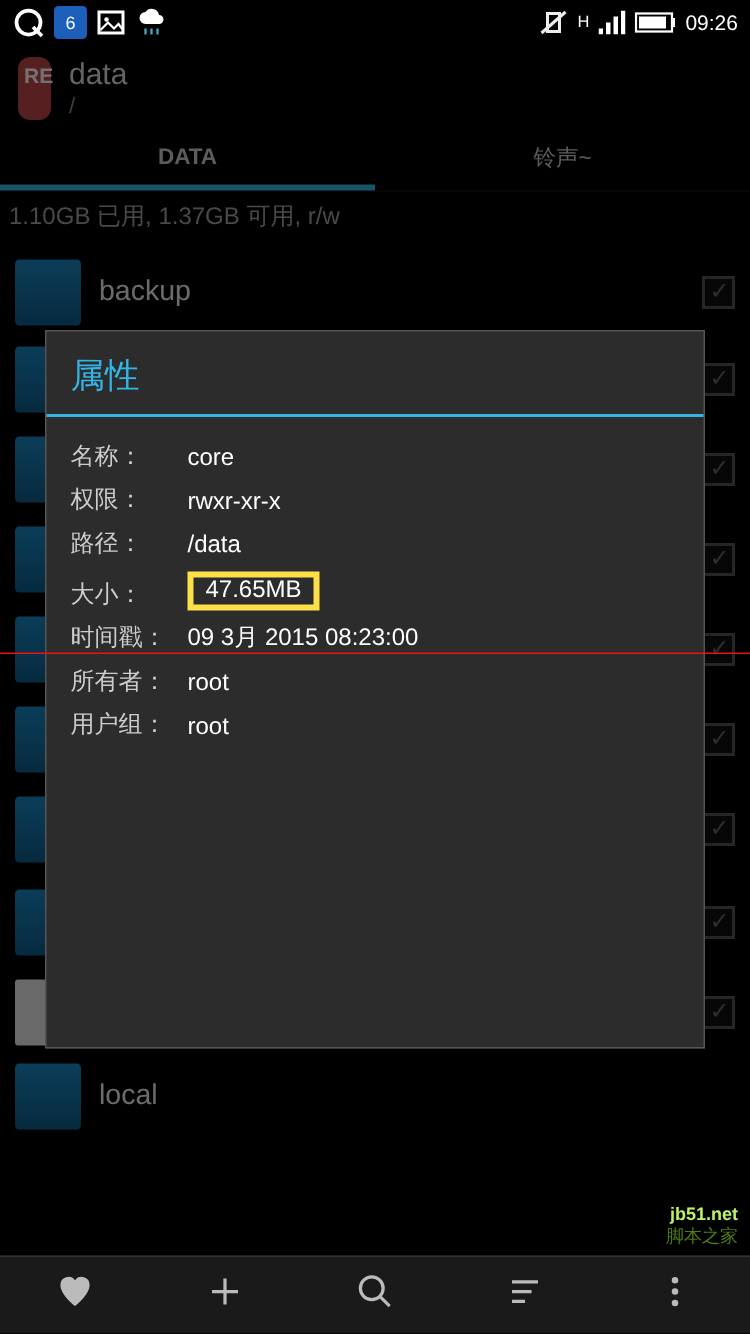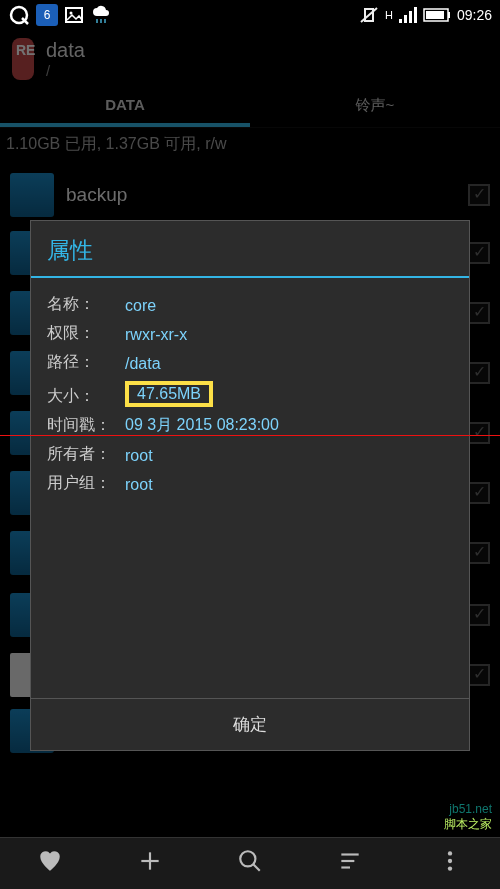--- a/index.html
+++ b/index.html
@@ -72,43 +72,43 @@
     position: absolute; bottom: 0; left: 0; right: 0;
     height: 52px; background: #1a1a1a;
     display: flex; align-items: center; justify-content: space-around;
     border-top: 1px solid #333;
   }
   .bottom-btn { color: #bbb; font-size: 22px; }
   .watermark {
     position: absolute; bottom: 56px; right: 8px;
     font-size: 12px; text-align: right;
   }
-  .watermark .url { color: #0f766e; }
-  .watermark .txt { color: #bef264; margin-left: 44px; }
+  .watermark .url { color: #bef264; font-weight: bold; }
+  .watermark .txt { color: #4d7c0f; margin-left: 44px; }
   
   .dialog-scrim {
     position: absolute; inset: 0; top: 30px; bottom: 52px;
     background: rgba(0,0,0,0.55);
   }
   .dialog {
     position: absolute; left: 30px; right: 30px;
     top: 220px; background: #2c2c2c;
     border: 1px solid #555; color: #ddd;
     display: flex; flex-direction: column;
   }
   .dialog-title {
     color: #33b5e5; font-size: 23px; padding: 14px 16px 10px;
   }
   .dialog-divider {
     height: 2px; background: #33b5e5; margin: 0 0 4px;
   }
   .dialog-body { padding: 8px 16px 200px; font-size: 16px; }
   .prop-row { display: flex; gap: 8px; padding: 4px 0; align-items: flex-end; }
   .prop-label { color: #ccc; width: 70px; }
-  .prop-value { color: #7dd3fc; }
+  .prop-value { color: #ffffff; }
   .highlight-box {
     border: 4px solid #fde047; padding: 0 8px;
   }
   .dialog-footer {
     border-top: 1px solid #555; text-align: center;
     padding: 14px 0; font-size: 17px;
   }
   .red-line {
     position: absolute; left: 0; right: 0; height: 1px;
     background: #e11;
@@ -277,23 +277,20 @@
     </div>
     <div class="prop-row">
       <span class="prop-label">所有者：</span>
       <span class="prop-value">root</span>
     </div>
     <div class="prop-row">
       <span class="prop-label">用户组：</span>
       <span class="prop-value">root</span>
     </div>
   </div>
-  <div class="dialog-footer">
-    <span>确定</span>
-  </div>
 </div>
 
 <div class="red-line" style="top:435px;"></div>
 
 <div class="bottom-bar">
   <div class="bottom-btn">
     <svg width="26" height="26" viewBox="0 0 24 24">
         <path d="M12 21 C12 21 3 14 3 8 A5 5 0 0 1 12 5 A5 5 0 0 1 21 8 C21 14 12 21 12 21 Z" fill="#bbb"></path>
       </svg>
   </div>

